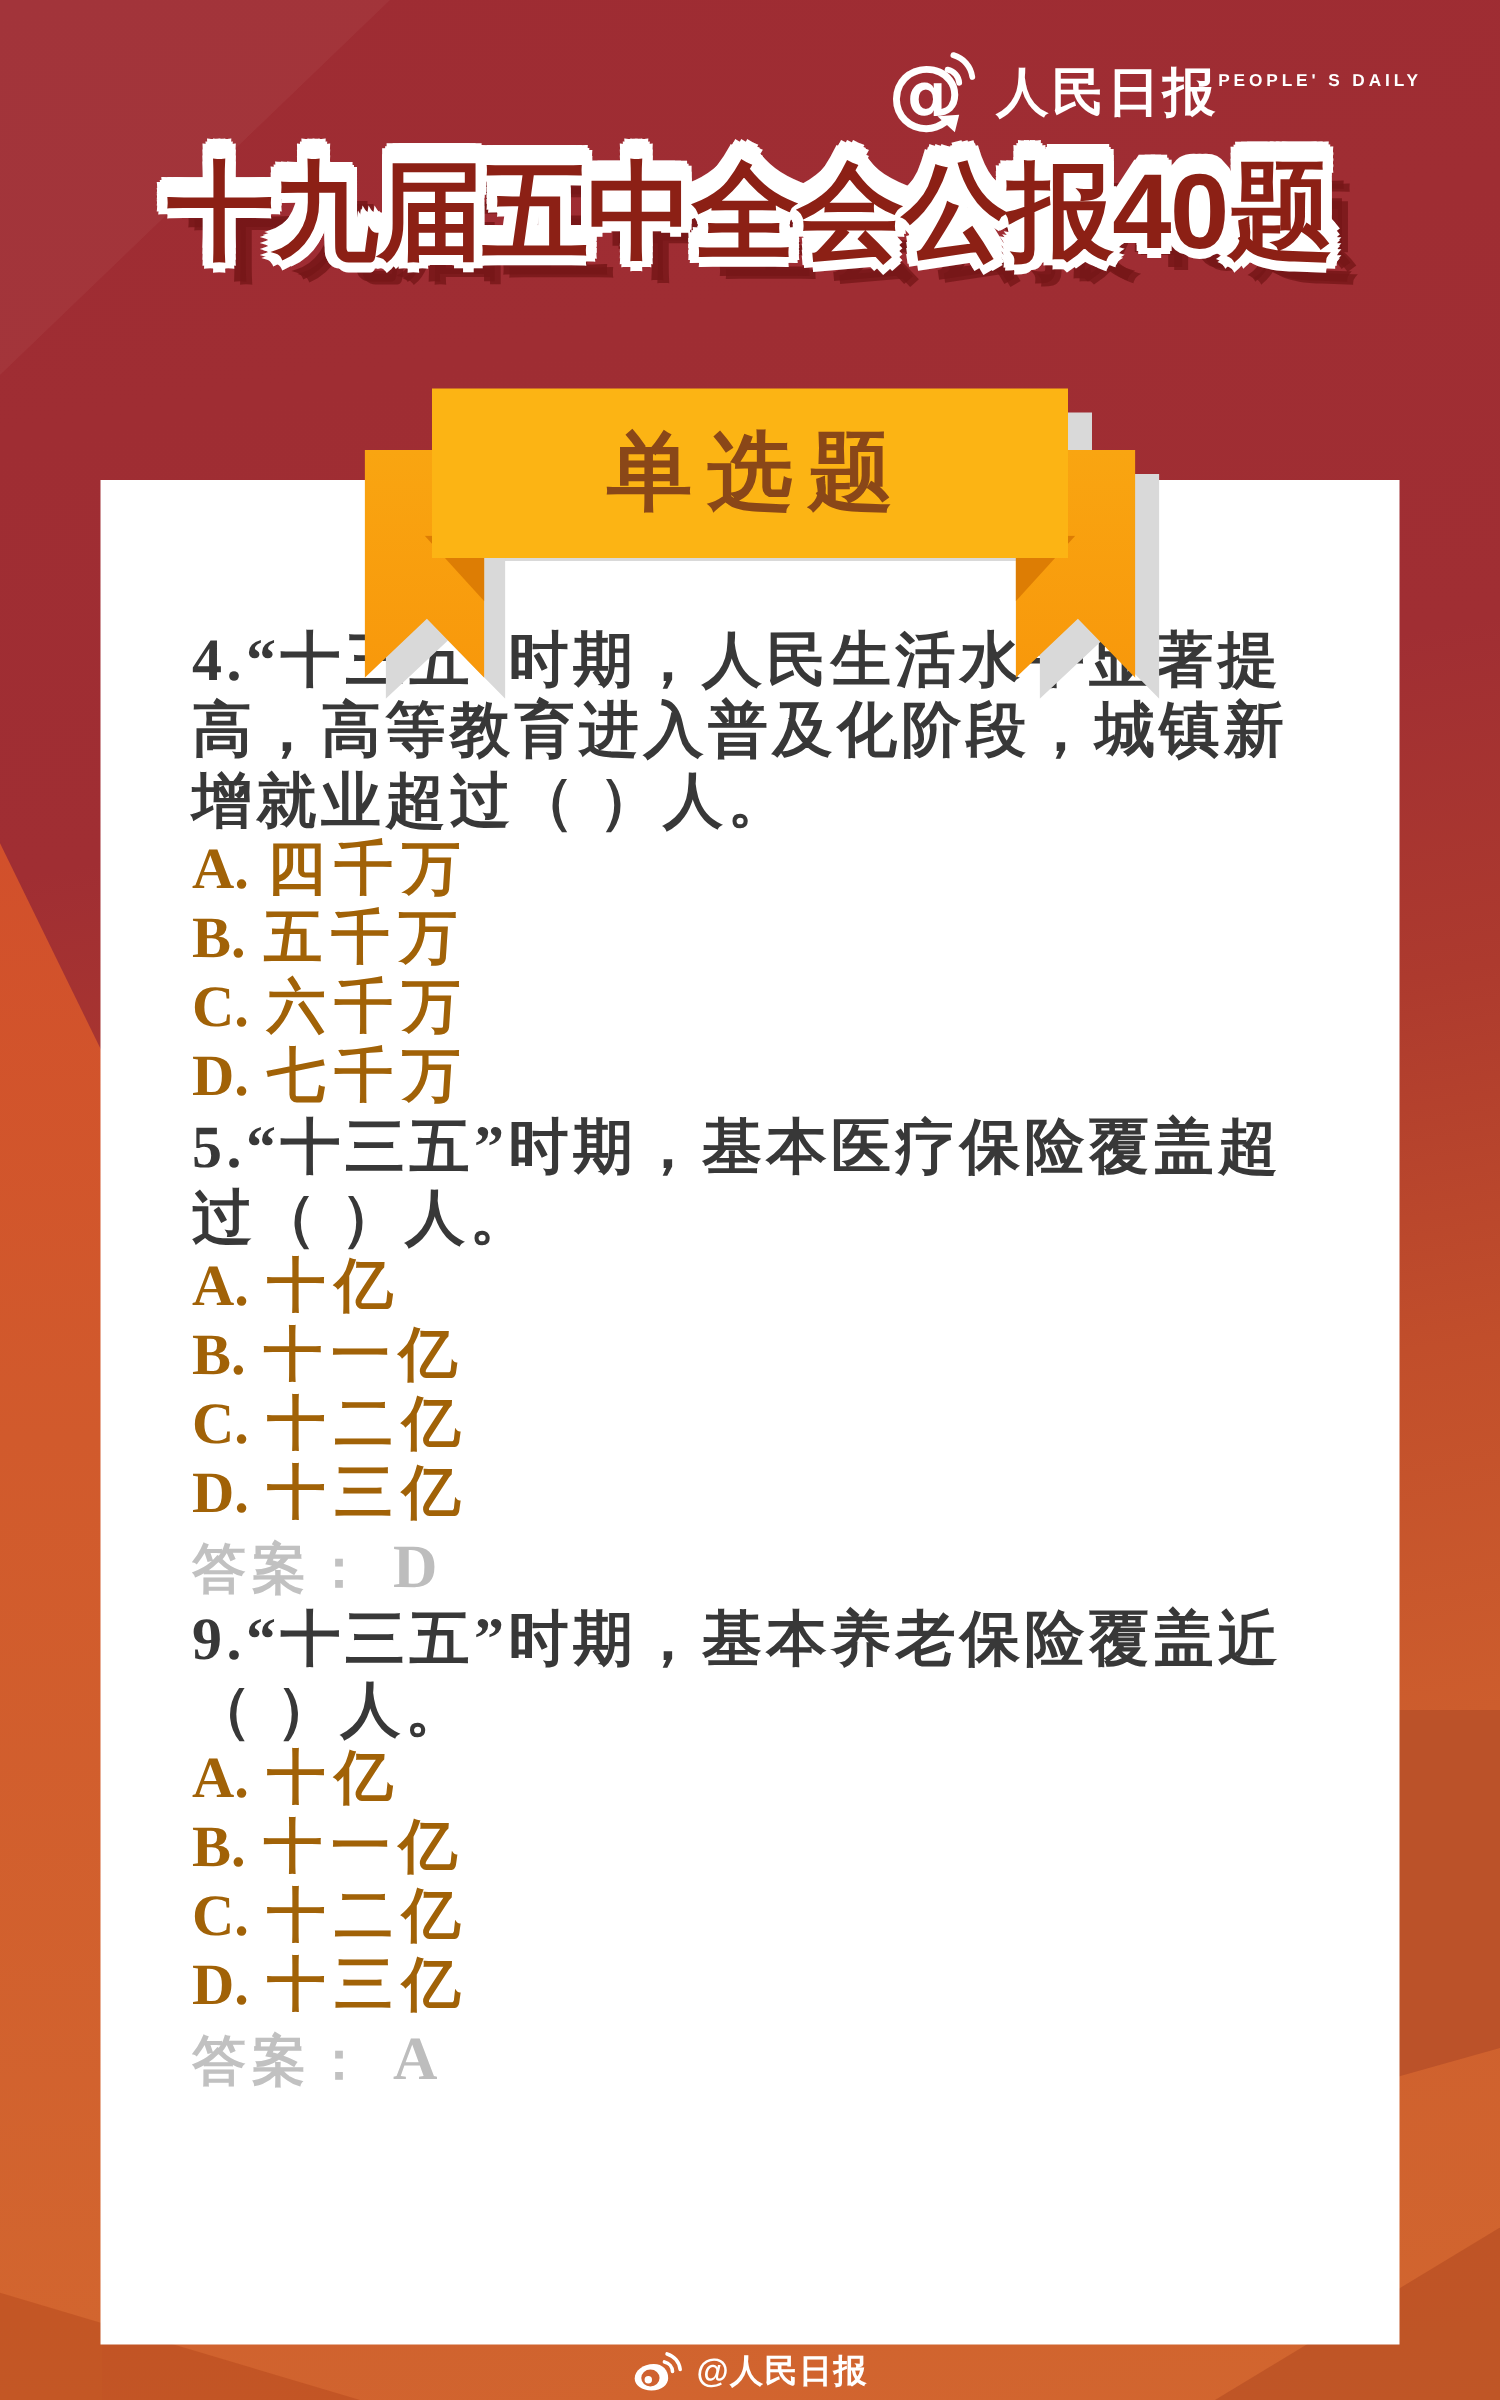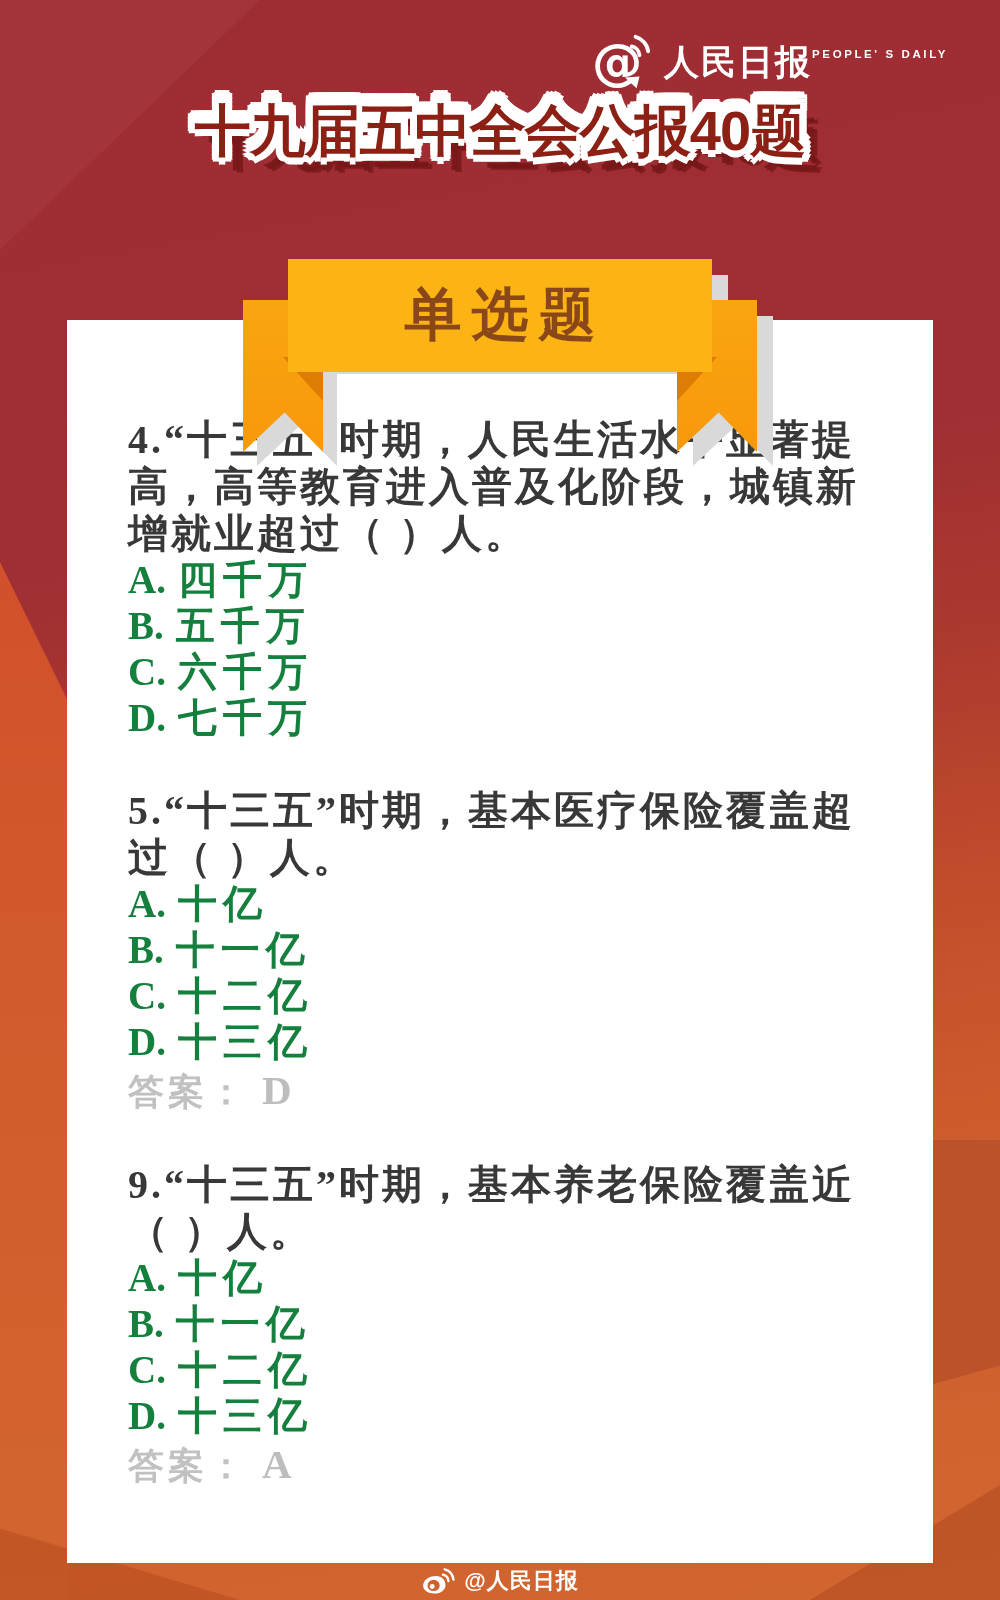--- a/index.html
+++ b/index.html
@@ -25,21 +25,21 @@
   
   .brand{position:absolute;top:30px;right:52px;display:flex;align-items:center;gap:10px;color:#fff;}
   .brand .mark{width:62px;height:62px;}
   .brand .names{display:flex;flex-direction:row;line-height:1;}
   .brand .cn{font-size:35px;font-weight:900;letter-spacing:2px;}
   .brand .en{font-size:11.5px;font-weight:700;letter-spacing:2.6px;margin-top:5px;}
 
   
   .title{
     position:absolute;top:88px;left:0;width:100%;text-align:center;
-    font-size:56px;font-weight:800;letter-spacing:-1px;white-space:nowrap;
+    font-size:71px;font-weight:800;letter-spacing:-1px;white-space:nowrap;
     background:linear-gradient(180deg,#ea7a45 0%,#e2633a 48%,#cc4224 100%);
     -webkit-background-clip:text;background-clip:text;color:transparent;
     text-shadow:
       0 6px 0 #8c2015,
       -7px 0 0 #fff,7px 0 0 #fff,0 -7px 0 #fff,0 13px 0 #fff,
       -5px -5px 0 #fff,5px -5px 0 #fff,-5px 5px 0 #fff,5px 5px 0 #fff,
       -7px -4px 0 #fff,7px -4px 0 #fff,-7px 4px 0 #fff,7px 4px 0 #fff,
       -4px -7px 0 #fff,4px -7px 0 #fff,-6px 10px 0 #fff,6px 10px 0 #fff,
       -7px 8px 0 #fff,7px 8px 0 #fff,0 10px 0 #fff,
       14px 19px 0 rgba(118,22,24,0.85),18px 21px 0 rgba(118,22,24,0.8);
@@ -70,29 +70,29 @@
   .rb-band{
     left:288px;top:259px;width:424px;height:113px;background:#fcb414;
     display:flex;align-items:center;justify-content:center;
   }
   .rb-label{
     font-family:"Liberation Serif","DejaVu Serif",serif;
     font-size:57px;font-weight:700;color:#8a4718;letter-spacing:10px;text-indent:10px;
   }
 
   
-  .question{margin-top:46px;}
+  .question{}
   .question:first-child{margin-top:0;}
   .q-text{
     font-family:"Liberation Serif","DejaVu Serif",serif;
     font-size:40px;line-height:47px;color:#383838;font-weight:600;letter-spacing:3px;
   }
   .opt{
     font-family:"Liberation Serif","DejaVu Serif",serif;
-    font-size:39px;line-height:46px;color:#15803d;font-weight:600;
+    font-size:39px;line-height:46px;color:#a16207;font-weight:600;
   }
   .opt .opt-label{letter-spacing:0;}
   .opt .opt-text{letter-spacing:6px;margin-left:12px;}
   .answer{
     font-family:"Liberation Serif","DejaVu Serif",serif;
     font-size:36px;line-height:46px;color:#c1c1c1;font-weight:600;letter-spacing:4px;margin-top:2px;
   }
   .answer .answer-value{font-size:41px;color:#bdbdbd;font-weight:700;margin-left:14px;letter-spacing:0;}
 
   

